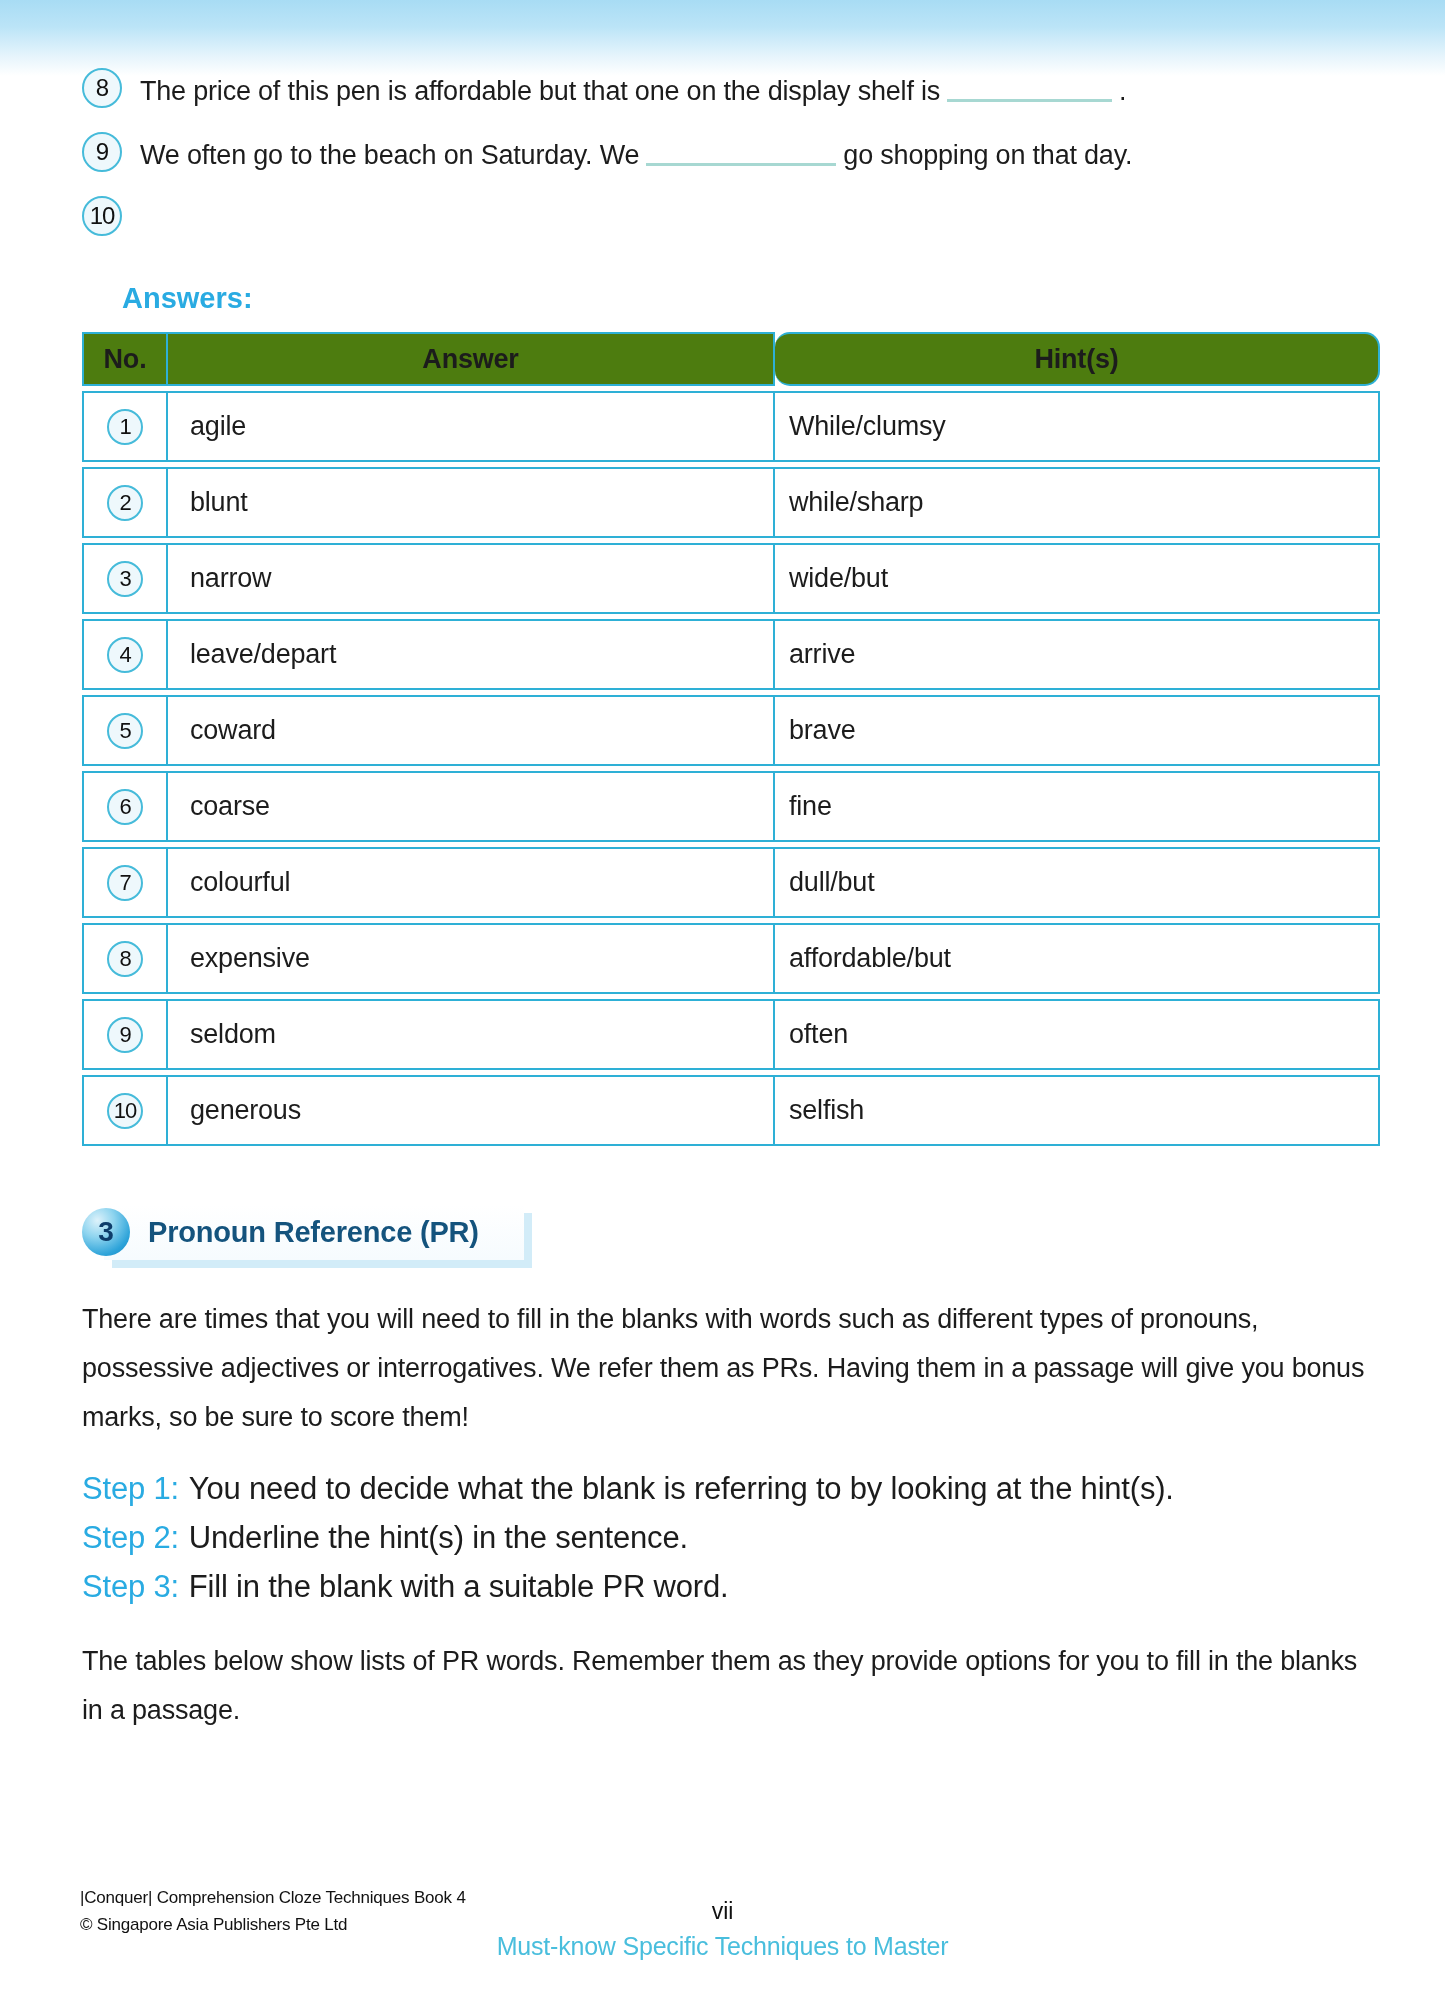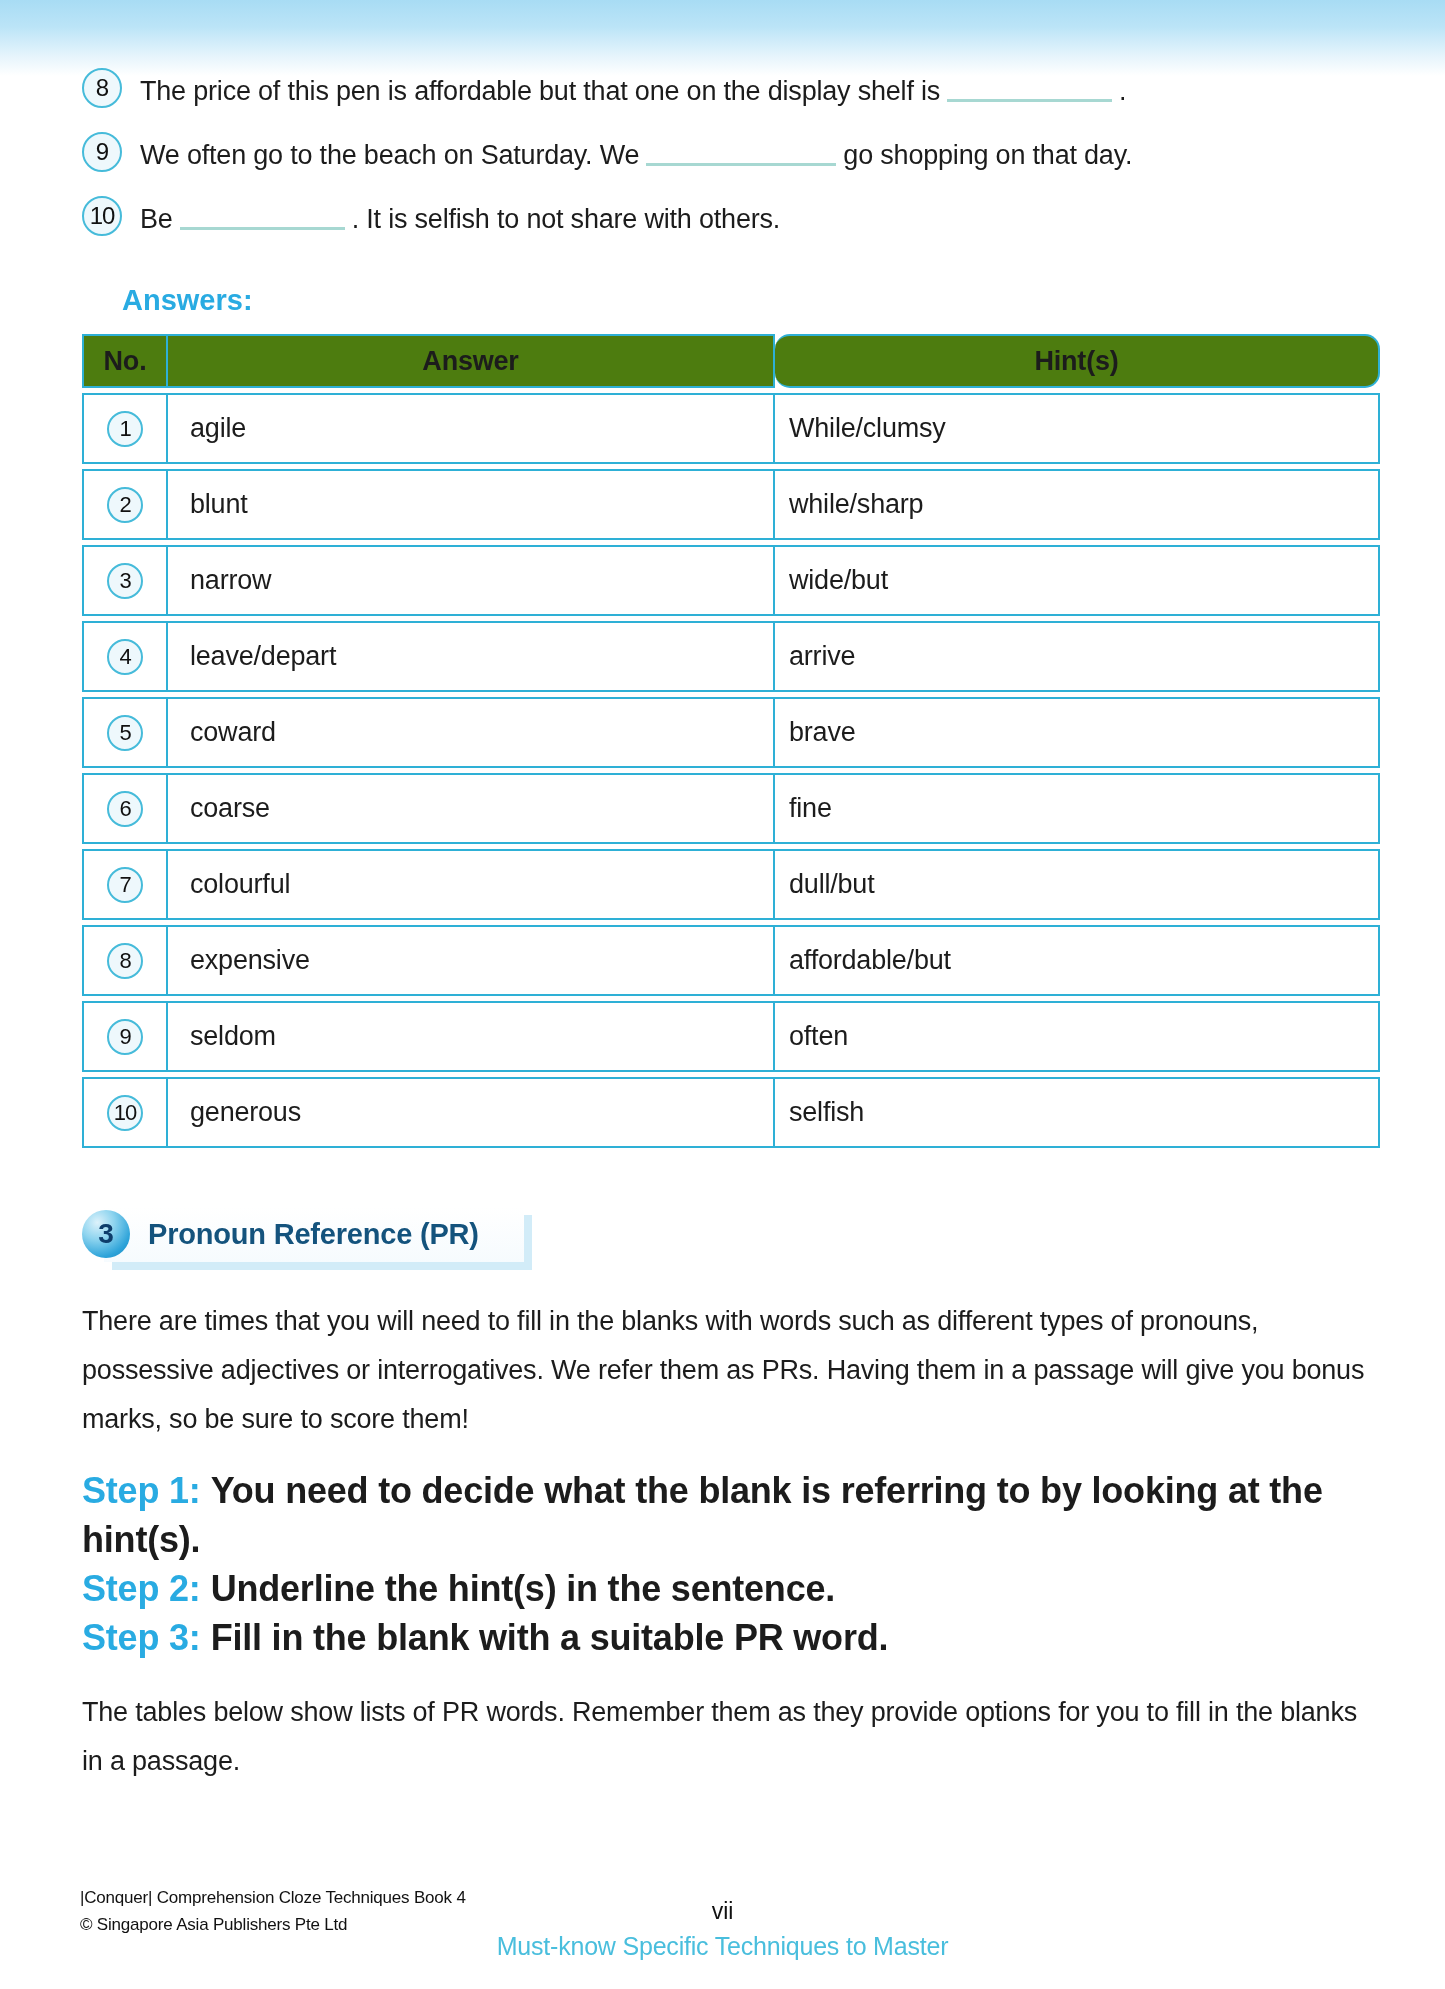--- a/index.html
+++ b/index.html
@@ -75,21 +75,21 @@
     position:relative; z-index:1;
     margin-left:-26px; padding:11px 34px 11px 44px; min-width:420px;
     background:linear-gradient(180deg,#ffffff 0%,#f6fbfe 100%);
     box-shadow:8px 8px 0 #d2ecf8;
     color:#14537d; font-weight:bold; font-size:29px; letter-spacing:-0.2px;
   }
 
   
   .para { margin-top:34px; font-size:27px; line-height:49px; letter-spacing:-0.2px; width:1300px; }
   .steps { margin-top:22px; }
-  .step { font-size:36px; line-height:49px; letter-spacing:-0.2px;font-weight:bold; }
+  .step { font-size:31px; line-height:49px; letter-spacing:-0.2px; }
   .step-label { color:#29abe2; margin-right:10px; }
   .outro { margin-top:26px; }
 
   
   .footer-left {
     position:absolute; left:80px; top:1884px;
     font-size:17px; line-height:27px; color:#111; letter-spacing:-0.2px;
   }
   .page-num {
     position:absolute; top:1898px; left:0; width:1445px;
@@ -110,21 +110,20 @@
   <div class="question">
     <span class="qcircle">8</span>
     <span class="qtext"><span>The price of this pen is affordable but that one on the display shelf is</span><span class="blank w165"></span><span>.</span></span>
   </div>
   <div class="question">
     <span class="qcircle">9</span>
     <span class="qtext"><span>We often go to the beach on Saturday. We</span><span class="blank w190"></span><span>go shopping on that day.</span></span>
   </div>
   <div class="question">
     <span class="qcircle">10</span>
-    <span class="qtext"><span>Be</span><span class="blank w165"></span><span>. It is selfish to not share with others.</span></span>
   </div>
 
   <div class="answers-heading">Answers:</div>
 
   <table class="answers">
     <tbody>
         <tr class="head">
       <td class="col-no">No.</td>
       <td class="col-answer" style="text-align:center; padding-left:0;">Answer</td>
       <td class="col-hint" style="text-align:center; padding-left:0;border-radius:15px;">Hint(s)</td>

